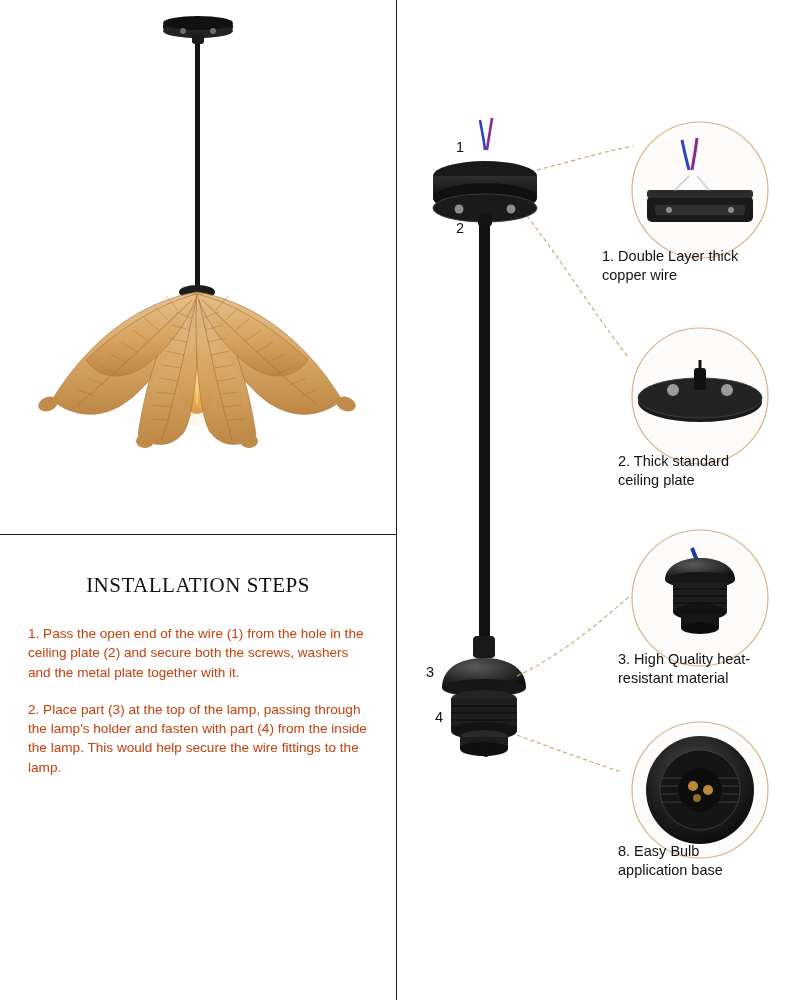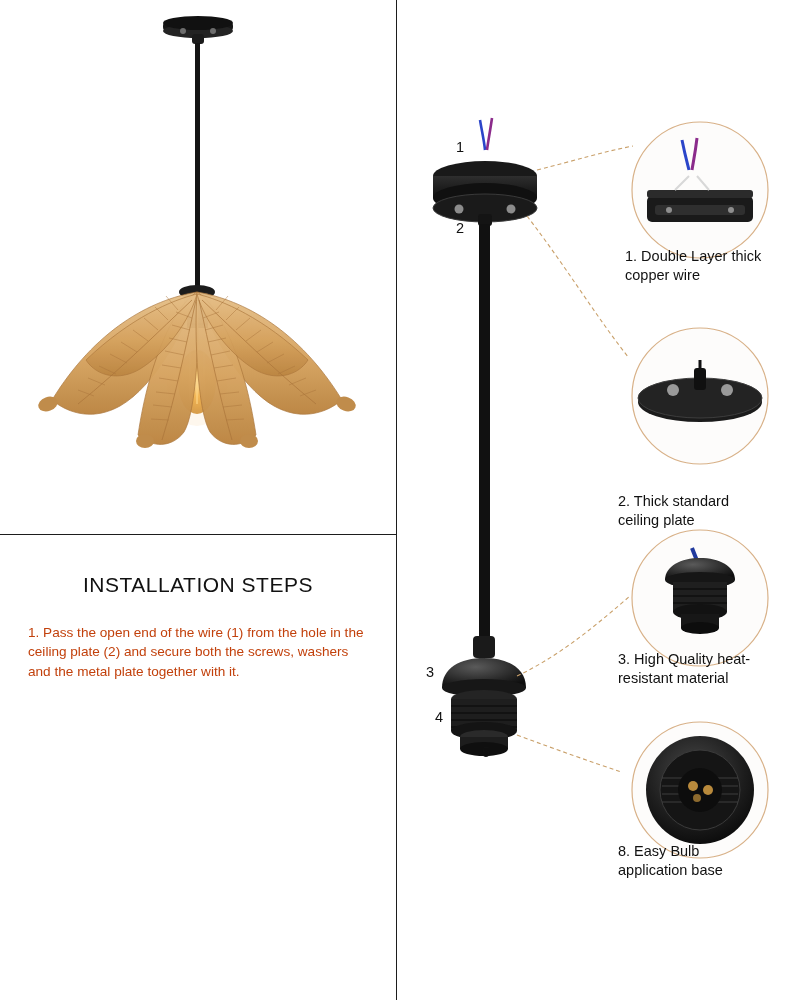--- a/index.html
+++ b/index.html
@@ -49,20 +49,21 @@
     box-sizing: border-box;
     padding: 38px 28px 0 28px;
   }
   .steps-title {
     font-size: 21px;
     letter-spacing: 0.5px;
     text-align: center;
     color: #111;
     margin: 0 0 26px 0;
     font-weight: 400;
+    font-family: Liberation Serif, serif;
   }
   .step-p {
     font-size: 13.6px;
     line-height: 1.42;
     color: #c2410c;
     margin: 0 0 18px 0;
   }
 
   
   .diagram-panel {
@@ -171,20 +172,21 @@
     </g>
   </svg>
 </div>
 
 <div class="divider-h"></div>
 <div class="divider-v"></div>
 
 <div class="steps-panel">
   <h2 class="steps-title">INSTALLATION STEPS</h2>
   <p class="step-p">1. Pass the open end of the wire (1) from the hole in the ceiling plate (2) and secure both the screws, washers and the metal plate together with it.</p>
+  <p class="step-p">2. Place part (3) at the top of the lamp, passing through the lamp's holder and fasten with part (4) from the inside the lamp. This would help secure the wire fittings to the lamp.</p>
 </div>
 
 <div class="diagram-panel">
   <svg width="403" height="1000" viewBox="0 0 403 1000">
     <defs>
       <radialGradient id="socketGrad" cx="40%" cy="30%" r="75%">
         <stop offset="0%" stop-color="#5a5a5a"></stop>
         <stop offset="70%" stop-color="#242424"></stop>
         <stop offset="100%" stop-color="#0e0e0e"></stop>
       </radialGradient>
@@ -296,17 +298,17 @@
       <circle cx="300" cy="798" r="4" fill="#8d6a2e"></circle>
     </g>
   </svg>
 
   <span class="num-label" style="left:59px; top:139px;">1</span>
   <span class="num-label" style="left:59px; top:220px;">2</span>
   <span class="num-label" style="left:29px; top:664px;">3</span>
   <span class="num-label" style="left:38px; top:709px;">4</span>
   <span class="num-label" style="left:85px; top:744px;">5</span>
 
-  <span class="callout-label" style="left:228px; top:247px;">1. Double Layer thick copper wire</span>
-  <span class="callout-label" style="left:221px; top:452px;margin-top:40px;">2. Thick standard ceiling plate</span>
+  <span class="callout-label" style="left:205px; top:247px;">1. Double Layer thick copper wire</span>
+  <span class="callout-label" style="left:221px; top:452px;">2. Thick standard ceiling plate</span>
   <span class="callout-label" style="left:221px; top:650px;">3. High Quality heat-resistant material</span>
   <span class="callout-label" style="left:221px; top:842px;">8. Easy Bulb application base</span>
 </div>
 
 </body></html>

